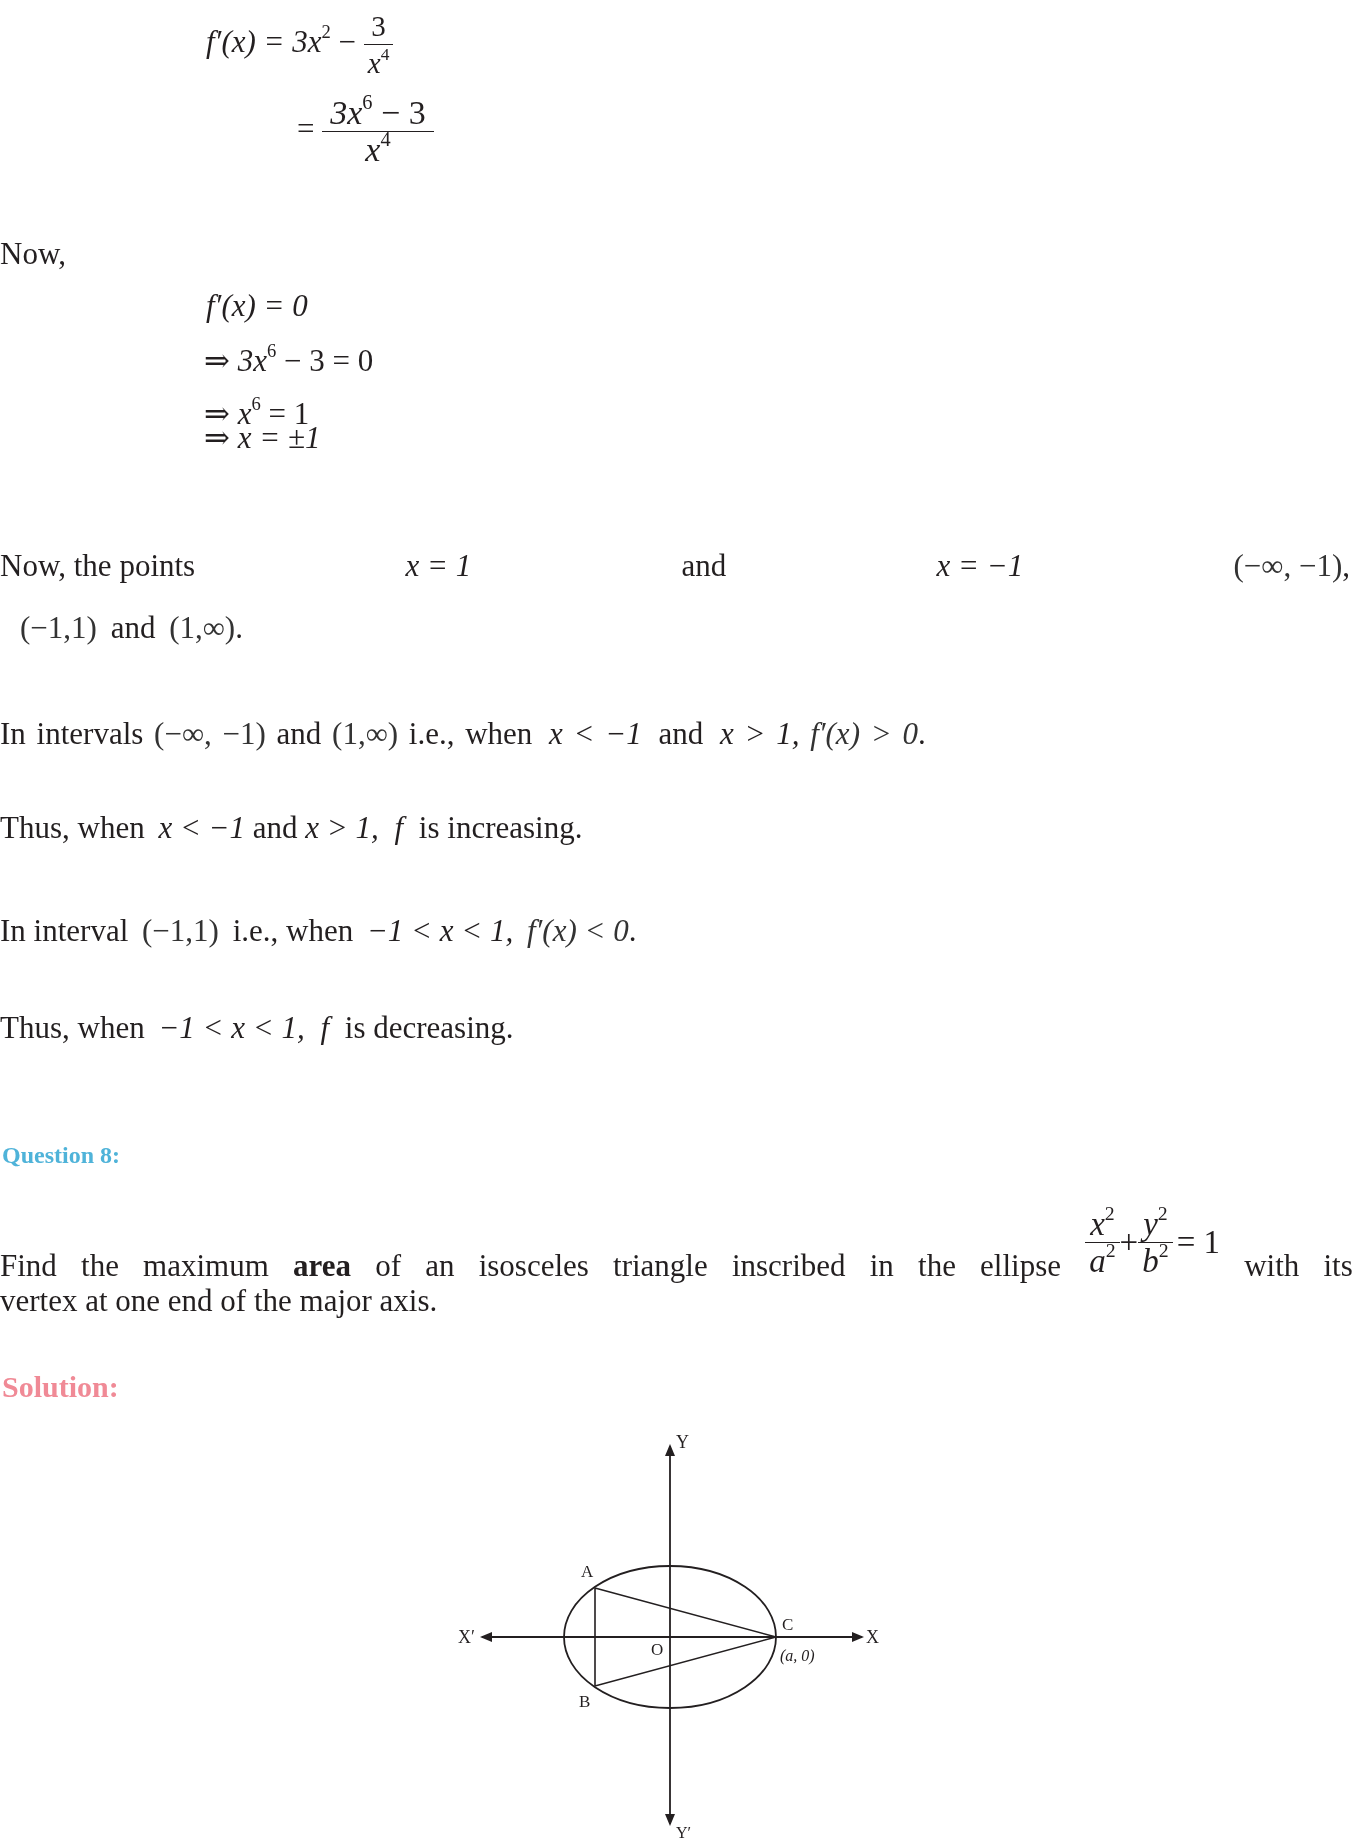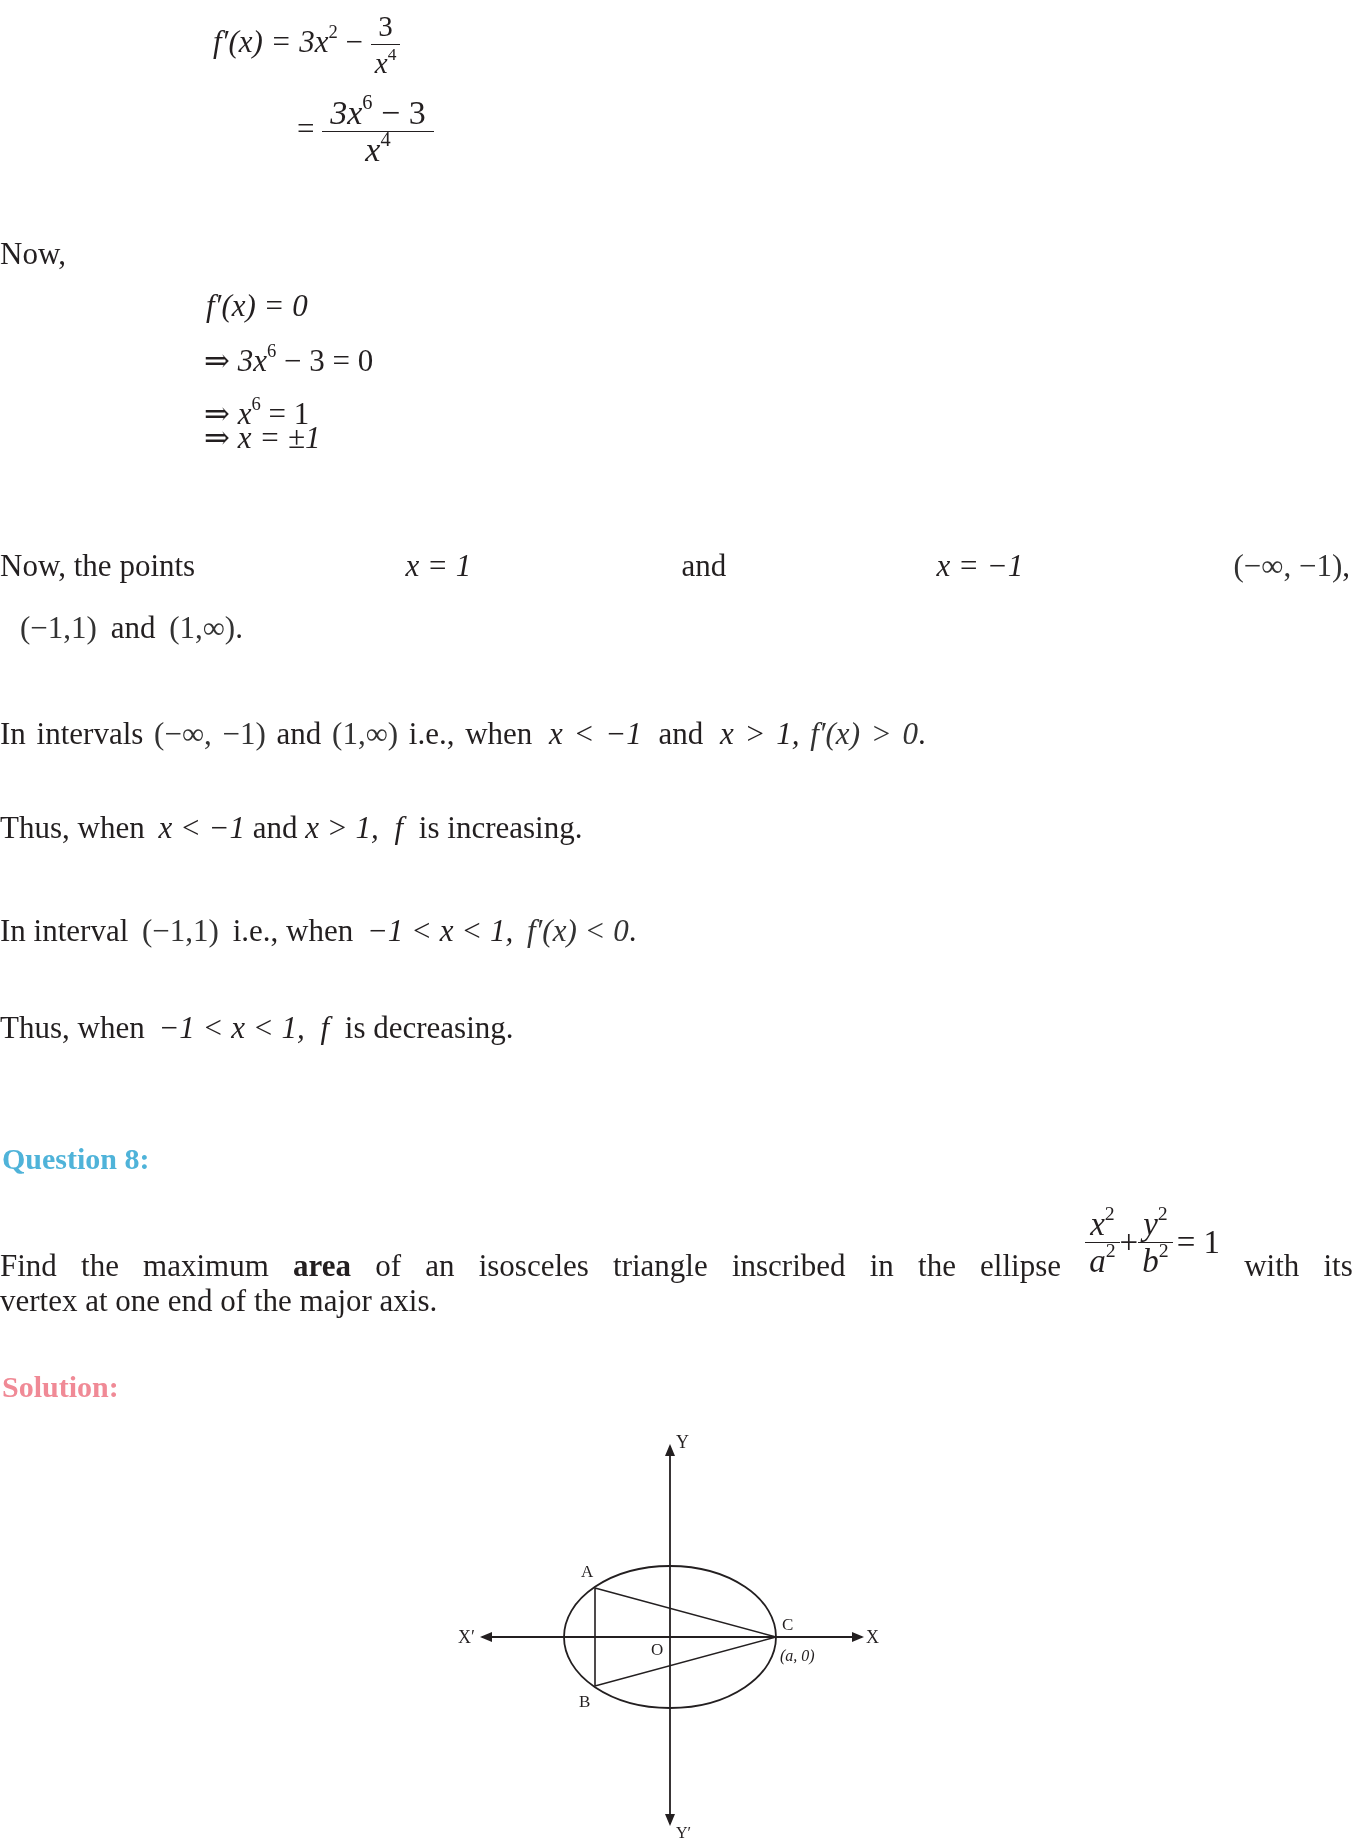--- a/index.html
+++ b/index.html
@@ -6,29 +6,29 @@
   body { width:1353px; height:1839px; position:relative; overflow:hidden;
          font-family:"Liberation Serif", "DejaVu Serif", serif; color:#231f20; }
   .abs { position:absolute; white-space:nowrap; }
   .txt { font-size:31px; line-height:36px; }
   .m { font-style:italic; }
   .frac { display:inline-block; vertical-align:middle; text-align:center; }
   .frac .num, .frac .den { display:block; padding:0 4px; }
   .frac .num { border-bottom:1.6px solid #231f20; }
   sup { font-size:60%; vertical-align:0.75em; line-height:0; }
   .mathgray { color:#333; }
-  .q-head { color:#4fb3d9; font-weight:bold; font-size:30px; }
+  .q-head { color:#4fb3d9; font-weight:bold; font-size:24px; }
   .sol-head { color:#f08a96; font-weight:bold; font-size:30px; }
   .justify-line { display:flex; justify-content:space-between; align-items:center; }
   svg text { font-family:"Liberation Serif", serif; fill:#231f20; }
 </style>
 </head>
 <body>
 
-<div class="abs txt" style="left:213px; top:8px;">
+<div class="abs txt" style="left:206px; top:8px;">
   <span class="m">f′(x) = 3x</span><sup>2</sup>
   <span>−</span>
   <span class="frac" style="font-size:29px;">
     <span class="num">3</span>
     <span class="den"><span class="m">x</span><sup>4</sup></span>
   </span>
 </div>
 
 <div class="abs txt" style="left:297px; top:95px;">
   <span>=</span>

